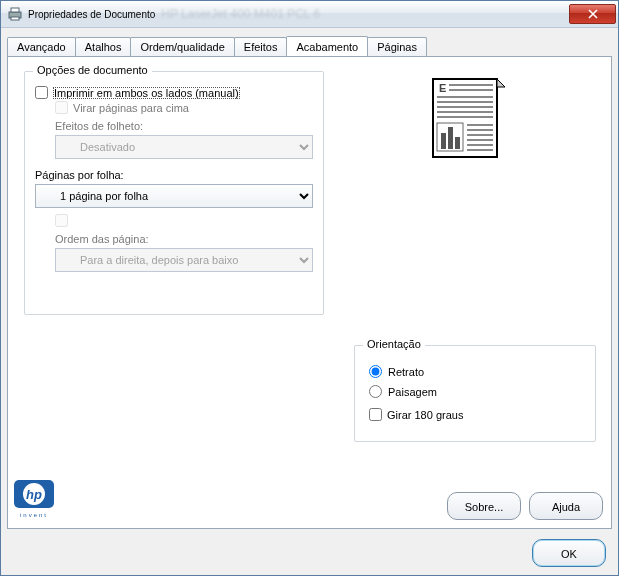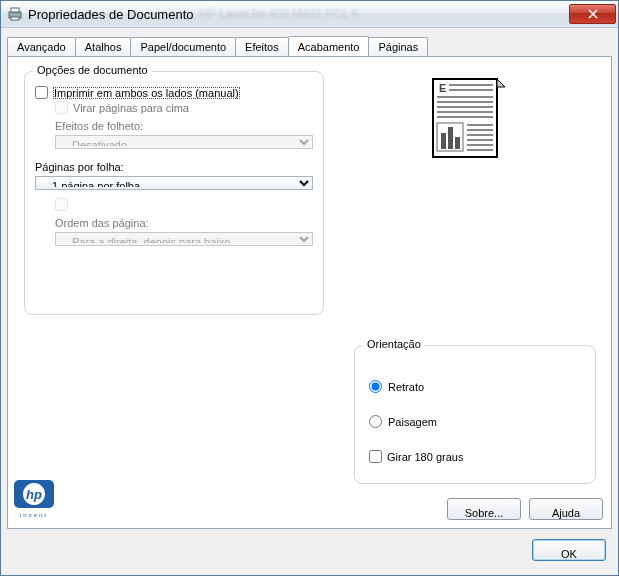--- a/index.html
+++ b/index.html
@@ -1,51 +1,51 @@
 <!DOCTYPE html>
 <html><head>
 <meta charset="utf-8">
 <style>
   html,body{margin:0;padding:0;font-family:"Segoe UI",Tahoma,sans-serif;font-size:11px;color:#000;background:#fff}
   .window{width:619px;height:576px;border:1px solid #5a7ca0;box-sizing:border-box;background:#f0f0f0;position:relative}
   .titlebar{height:26px;background:linear-gradient(to bottom,#fdfefe 0%,#e8edf3 45%,#d9e1ea 46%,#dbe3ec 100%);border-bottom:1px solid #b9c7d7;display:flex;align-items:center;padding:0 2px 0 6px}
   .title-icon{width:16px;height:16px;margin-right:5px;display:flex;align-items:center;justify-content:center}
-  .title-text{flex:0 0 auto;color:#000;font-size:13px}
+  .title-text{flex:0 0 auto;color:#000;font-size:10px}
   .title-blur{flex:1;color:#b0b8c2;font-size:12px;margin-left:6px;filter:blur(1px);opacity:.6}
   .close-btn{width:45px;height:18px;margin-left:auto;background:linear-gradient(to bottom,#e67a70 0%,#c94030 45%,#b02a1a 46%,#cf4030 100%);border:1px solid #8a2a1f;border-radius:2px;display:flex;align-items:center;justify-content:center;color:#fff;font-weight:bold;font-size:10px}
   .close-btn svg{width:10px;height:10px}
   .client{position:absolute;top:27px;left:6px;right:6px;bottom:6px}
   .tabstrip{display:flex;align-items:flex-end;height:22px;margin-top:6px}
   .tab{border:1px solid #99a8b7;border-bottom:none;background:linear-gradient(to bottom,#fdfdfe,#eef2f6);padding:3px 9px 3px 9px;margin-right:-1px;border-top-left-radius:2px;border-top-right-radius:2px;color:#000;cursor:default}
   .tab.active{background:#fff;border-color:#99a8b7;position:relative;z-index:2;padding-top:4px}
   .tabpanel{border:1px solid #99a8b7;background:#fff;position:absolute;top:28px;left:0;right:0;bottom:40px;padding:14px 16px;box-sizing:border-box}
   .tabpanel::before{content:"";position:absolute;top:-1px;left:0;width:100%;height:1px;background:#99a8b7;z-index:0}
-  .groupbox{border:1px solid #d0d6dc;border-radius:8px;padding:12px 10px 10px;position:relative;margin-bottom:10px}
+  .groupbox{border:1px solid #d0d6dc;border-radius:2px;padding:12px 10px 10px;position:relative;margin-bottom:10px}
   .groupbox>.legend{position:absolute;top:-8px;left:8px;background:#fff;padding:0 4px;font-size:11px;color:#000}
   .left-col{width:300px;float:left}
   .right-col{margin-left:330px;padding-top:4px}
   .clearfix::after{content:"";display:block;clear:both}
   .chk{display:flex;align-items:flex-end;margin:2px 0}
   .chk input{margin:0 5px 0 0}
   .chk.disabled{color:#7a7a7a}
   .chk.disabled input{opacity:.6}
   .lbl-disabled{color:#7a7a7a;margin:6px 0 3px 20px}
-  .sel{width:100%;height:14px;border:1px solid #a7b4c2;background:linear-gradient(to bottom,#fefefe,#eef2f6);padding:2px 12px;box-sizing:border-box;font:inherit}
+  .sel{width:100%;height:24px;border:1px solid #a7b4c2;background:linear-gradient(to bottom,#fefefe,#eef2f6);padding:2px 20px;box-sizing:border-box;font:inherit}
   .sel[disabled]{color:#7a7a7a;background:#f2f2f2}
   .field-lbl{margin-top:10px;margin-bottom:3px}
   .indent{margin-left:20px}
   .preview{width:95px;height:90px;margin:0 auto 20px;display:block}
   .orient-group{margin-top:180px}
-  .radio{display:flex;align-items:center;margin:22px 4px}
+  .radio{display:flex;align-items:center;margin:7px 4px}
   .radio input{margin:0 6px 0 0}
   .hp-logo{position:absolute;left:6px;bottom:8px;width:56px;height:40px}
   .btnrow{position:absolute;right:8px;bottom:8px;display:flex;gap:8px}
-  .btn{min-width:74px;height:22px;border:1px solid #8a98a8;border-radius:3px;background:linear-gradient(to bottom,#fdfdfe,#e8ecf1);font:inherit;padding:8px 12px;cursor:default}
+  .btn{min-width:74px;height:28px;border:1px solid #8a98a8;border-radius:10px;background:linear-gradient(to bottom,#fdfdfe,#e8ecf1);font:inherit;padding:8px 12px;cursor:default}
   .btn.default{border:1px solid #3c7fb1;box-shadow:0 0 0 1px #a8d8f0 inset}
-  .bottom-btns{position:absolute;right:6px;bottom:8px;display:flex;}
+  .bottom-btns{position:absolute;right:6px;bottom:2px;display:flex;}
   .dotted{outline:1px dotted #555;outline-offset:-1px;padding:0 1px}
 </style>
 </head>
 <body>
 
 <div class="window">
   <div class="titlebar">
     <span class="title-icon">
       <svg viewBox="0 0 16 16">
           <rect x="2" y="6" width="12" height="6" fill="#9aa" stroke="#567"></rect>
@@ -59,21 +59,21 @@
       <svg viewBox="0 0 10 10">
           <path d="M1 1 L9 9 M9 1 L1 9" stroke="#fff" stroke-width="1.6"></path>
         </svg>
     </div>
   </div>
 
   <div class="client">
     <div class="tabstrip">
       <div class="tab">Avançado</div>
       <div class="tab">Atalhos</div>
-      <div class="tab">Papel/documento</div>
+      <div class="tab">Ordem/qualidade</div>
       <div class="tab">Efeitos</div>
       <div class="tab active">Acabamento</div>
       <div class="tab">Páginas</div>
     </div>
 
     <div class="tabpanel clearfix">
 
       <div class="left-col">
         <div class="groupbox" style="height:220px">
           <div class="legend">Opções de documento</div>

